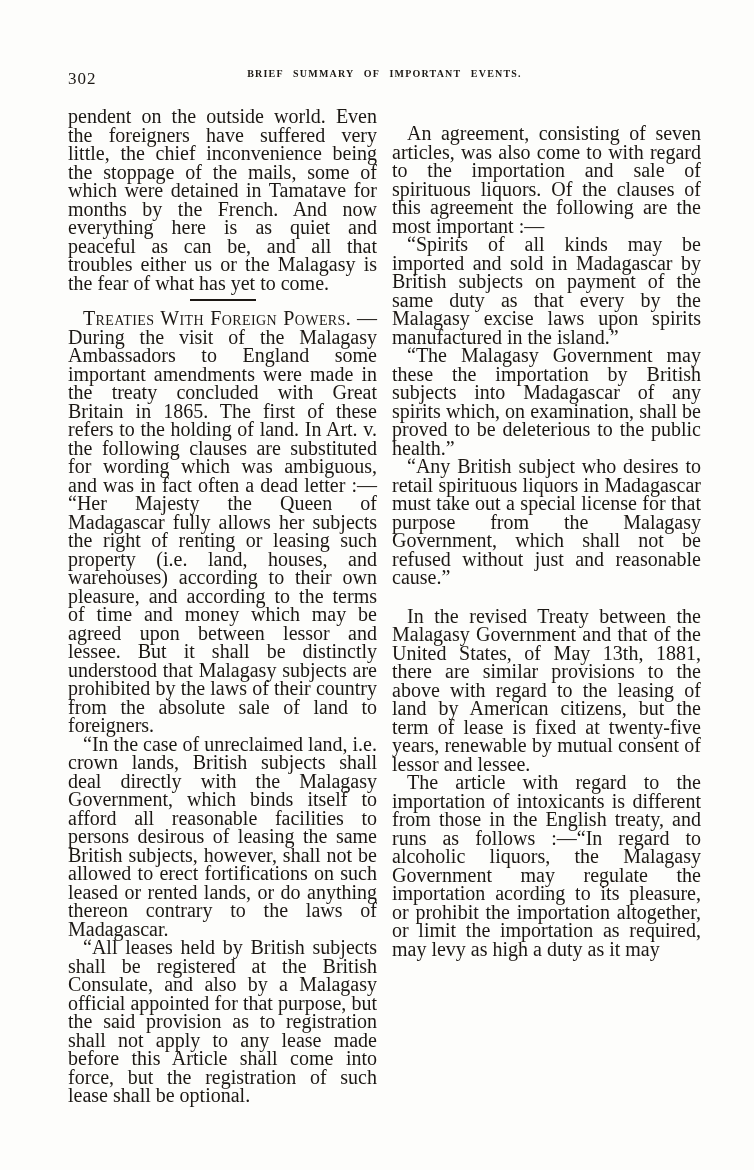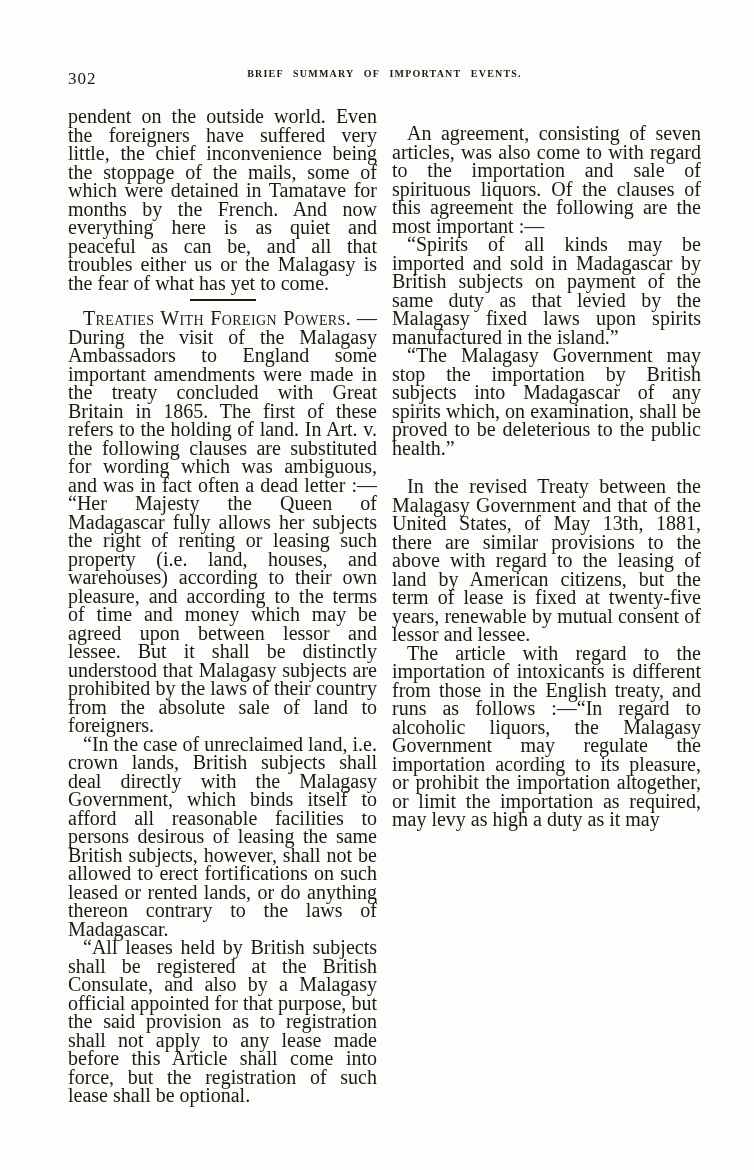--- a/index.html
+++ b/index.html
@@ -81,20 +81,21 @@
     <div class="col">
       <p class="noindent">pendent on the outside world. Even the foreigners have suffered very little, the chief inconvenience being the stoppage of the mails, some of which were detained in Tamatave for months by the French. And now everything here is as quiet and peaceful as can be, and all that troubles either us or the Malagasy is the fear of what has yet to come.</p>
       <div class="divider"></div>
       <p class="indent"><span class="smallcaps">Treaties With Foreign Powers.</span> <span>— During the visit of the Malagasy Ambassadors to England some important amendments were made in the treaty concluded with Great Britain in 1865. The first of these refers to the holding of land. In Art. v. the following clauses are substituted for wording which was ambiguous, and was in fact often a dead letter :— “Her Majesty the Queen of Madagascar fully allows her subjects the right of renting or leasing such property (i.e. land, houses, and warehouses) according to their own pleasure, and according to the terms of time and money which may be agreed upon between lessor and lessee. But it shall be distinctly understood that Malagasy subjects are prohibited by the laws of their country from the absolute sale of land to foreigners.</span></p>
       <p class="indent">“In the case of unreclaimed land, i.e. crown lands, British subjects shall deal directly with the Malagasy Government, which binds itself to afford all reasonable facilities to persons desirous of leasing the same British subjects, however, shall not be allowed to erect fortifications on such leased or rented lands, or do anything thereon contrary to the laws of Madagascar.</p>
       <p class="indent">“All leases held by British subjects shall be registered at the British Consulate, and also by a Malagasy official appointed for that purpose, but the said provision as to registration shall not apply to any lease made before this Article shall come into force, but the registration of such lease shall be optional.</p>
     </div>
 
     <div class="col">
       <p class="indent gap-before">An agreement, consisting of seven articles, was also come to with regard to the importation and sale of spirituous liquors. Of the clauses of this agreement the following are the most important :—</p>
-      <p class="indent">“Spirits of all kinds may be imported and sold in Madagascar by British subjects on payment of the same duty as that levied by the Malagasy fixed laws upon spirits manufactured in the island.”</p>
-      <p class="indent">“The Malagasy Government may stop the importation by British subjects into Madagascar of any spirits which, on examination, shall be proved to be deleterious to the public health.”</p>
+      <p class="indent">“Spirits of all kinds may be imported and sold in Madagascar by British subjects on payment of the same duty as that every by the Malagasy excise laws upon spirits manufactured in the island.”</p>
+      <p class="indent">“The Malagasy Government may these the importation by British subjects into Madagascar of any spirits which, on examination, shall be proved to be deleterious to the public health.”</p>
+      <p class="indent">“Any British subject who desires to retail spirituous liquors in Madagascar must take out a special license for that purpose from the Malagasy Government, which shall not be refused without just and reasonable cause.”</p>
       <p class="indent gap-before-lg">In the revised Treaty between the Malagasy Government and that of the United States, of May 13th, 1881, there are similar provisions to the above with regard to the leasing of land by American citizens, but the term of lease is fixed at twenty-five years, renewable by mutual consent of lessor and lessee.</p>
       <p class="indent">The article with regard to the importation of intoxicants is different from those in the English treaty, and runs as follows :—“In regard to alcoholic liquors, the Malagasy Government may regulate the importation acording to its pleasure, or prohibit the importation altogether, or limit the importation as required, may levy as high a duty as it may</p>
     </div>
 
   </div>
 </div>
 
 </body></html>

